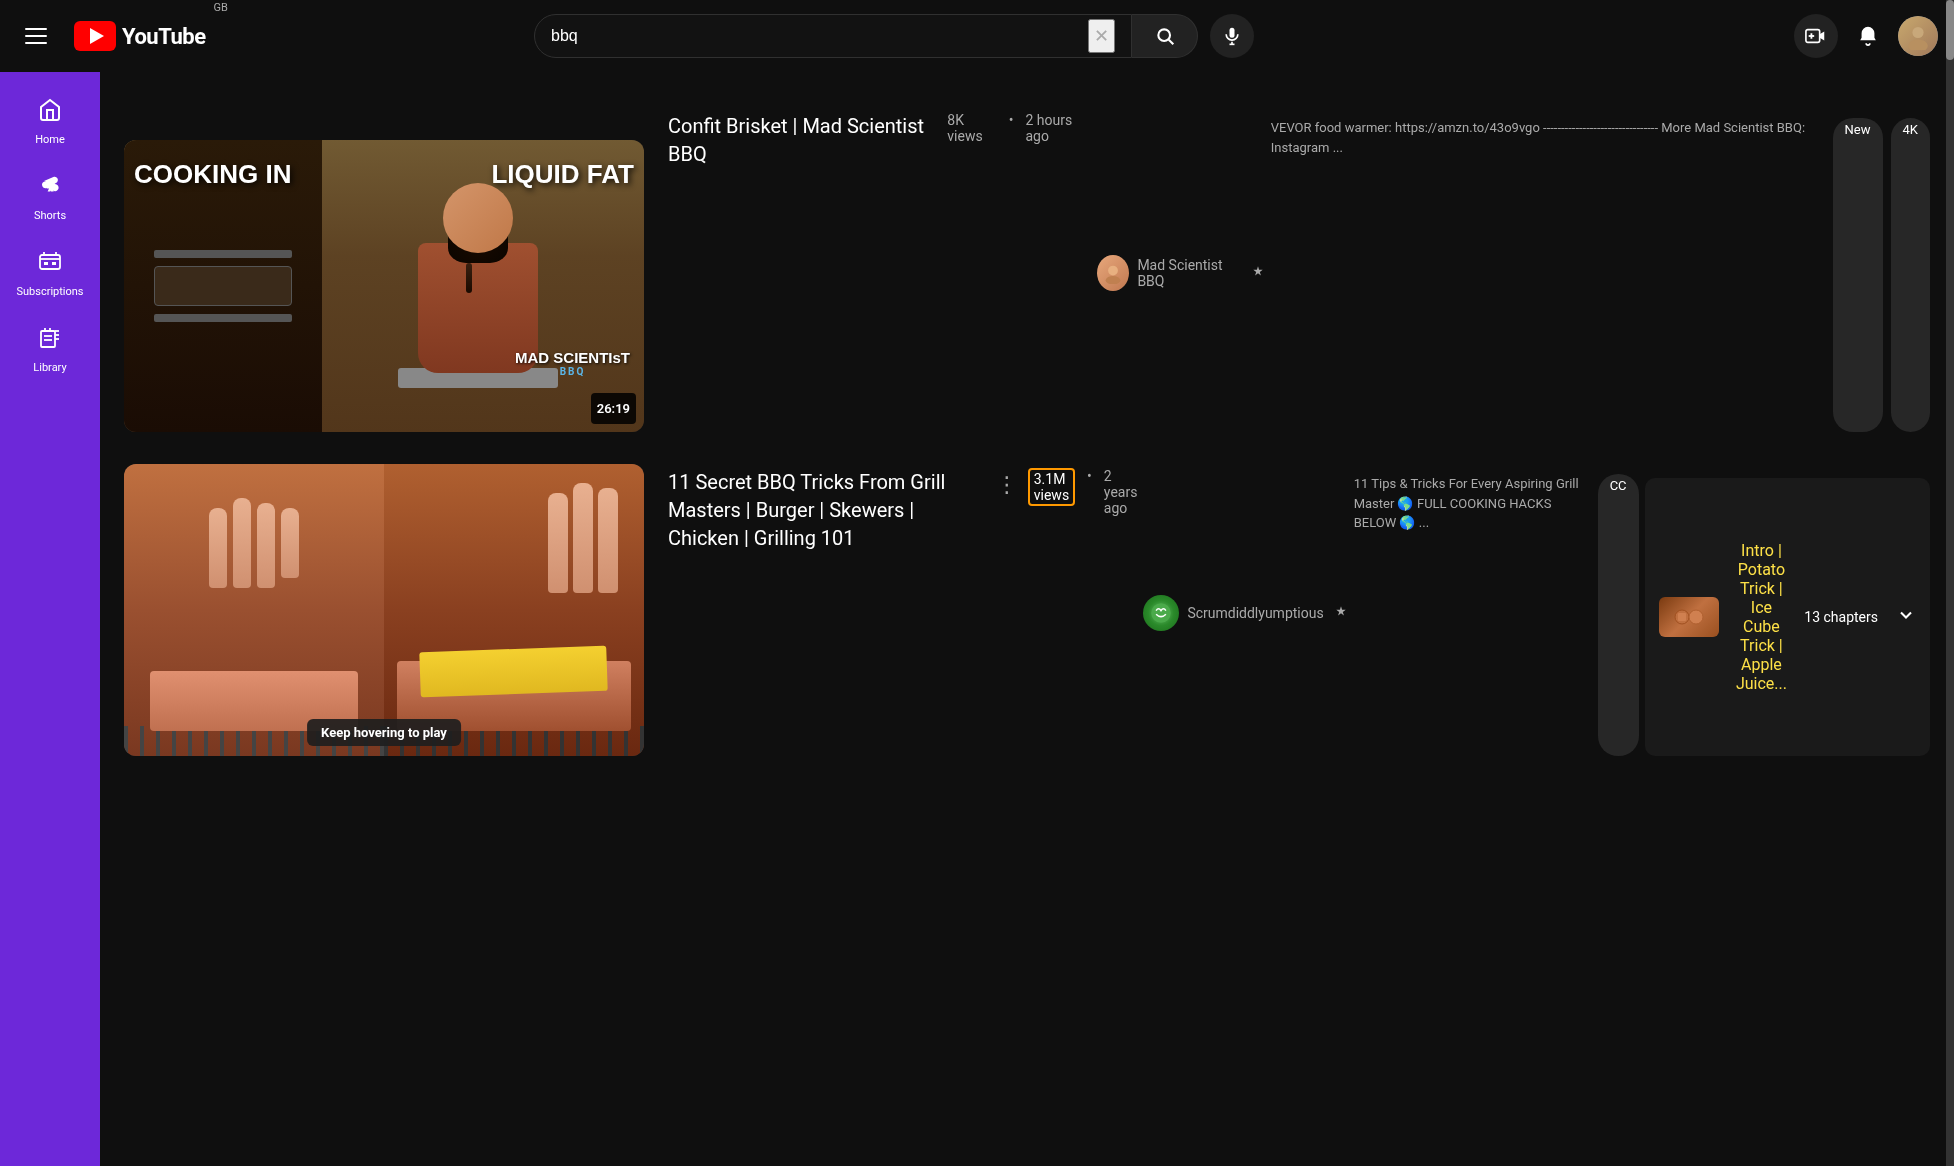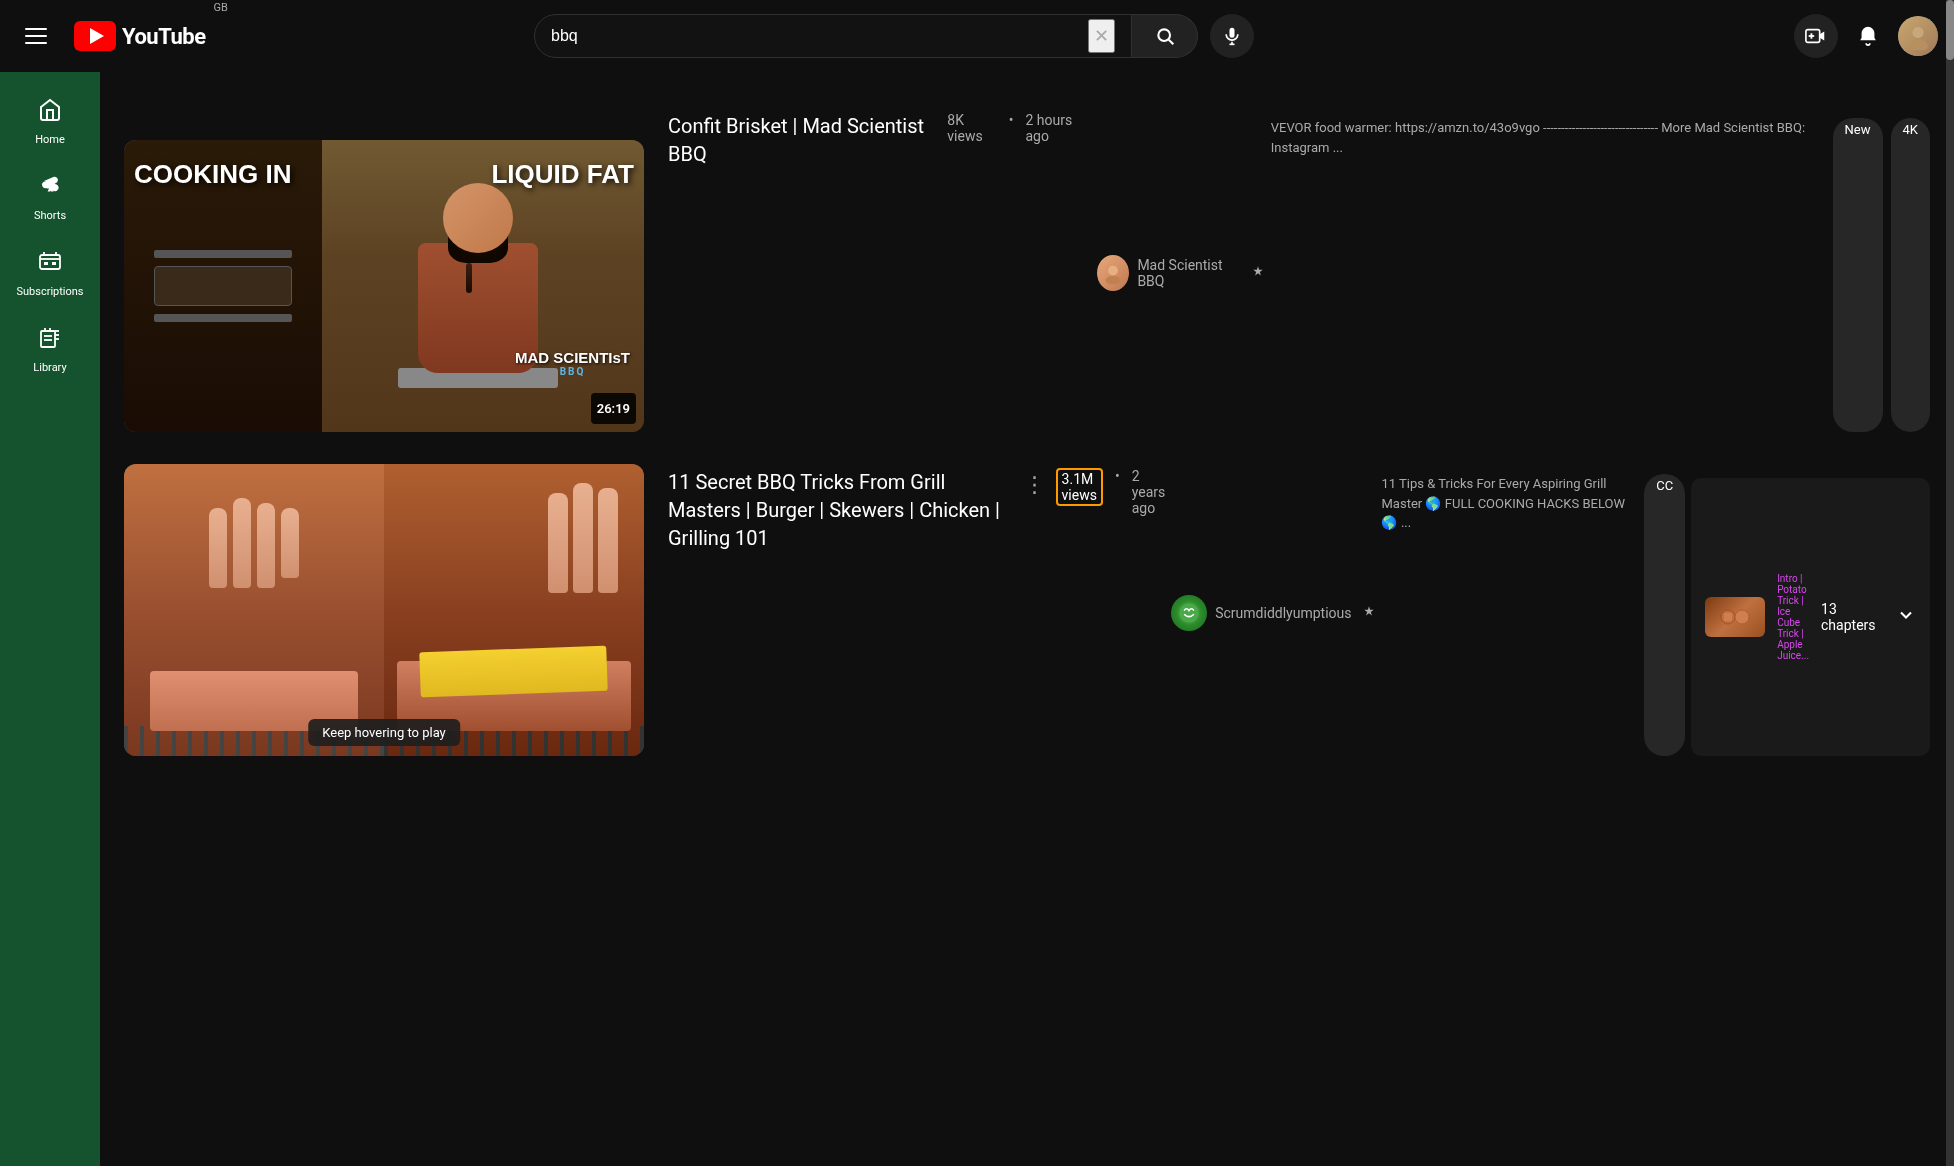--- a/index.html
+++ b/index.html
@@ -207,21 +207,21 @@
     
     .page-layout {
       display: flex;
       padding-top: 72px;
     }
 
     
     .sidebar {
       width: 100px;
       min-height: calc(100vh - 72px);
-      background: #14532d;
+      background: #6d28d9;
       display: flex;
       flex-direction: column;
       align-items: flex-end;
       padding-top: 12px;
       gap: 0;
       position: fixed;
       left: 0;
       top: 72px;
     }
     .sidebar-item {
@@ -404,23 +404,24 @@
     }
     .chapters-thumb {
       width: 60px;
       height: 40px;
       border-radius: 6px;
       background: #333;
       overflow: hidden;
       flex-shrink: 0;
     }
     .chapters-text {
-      font-size: 10px;
-      color: #d946ef;
+      font-size: 16px;
+      color: #fde047;
       flex: 1;
+      text-align: center;
     }
     .chapters-count {
       font-size: 14px;
       color: #fff;
       margin-right: 6px;
     }
     .chapters-arrow {
       color: #fff;
       font-size: 20px;
     }
@@ -648,21 +649,21 @@
           <div class="tags-row">
             <span class="tag">New</span>
             <span class="tag">4K</span>
           </div>
         </div>
       </div>
 
       <div class="video-result">
         <div class="thumbnail-wrap" style="cursor:pointer;">
 
-          <div style="width:100%;height:100%;position:relative;overflow:hidden;">
+          <div style="width:100%;height:100%;position:relative;overflow:hidden;font-weight:bold;">
 
             <div style="position:absolute;left:0;top:0;width:50%;height:100%;background:linear-gradient(180deg,#c07040 0%,#9a5030 50%,#7a3820 100%);">
 
               <div style="position:absolute;bottom:0;left:0;right:0;height:30px;background:repeating-linear-gradient(90deg,#444 0px,#444 4px,transparent 4px,transparent 16px);"></div>
 
               <div style="position:absolute;bottom:25px;left:10%;width:80%;height:60px;background:linear-gradient(180deg,#e09070 0%,#c07050 100%);border-radius:4px;"></div>
 
               <div style="position:absolute;top:15%;left:20%;width:60%;height:55%;display:flex;gap:6px;justify-content:center;">
                 <div style="width:18px;height:80px;background:linear-gradient(180deg,#e8b090 0%,#d09070 100%);border-radius:8px 8px 4px 4px;"></div>
                 <div style="width:18px;height:90px;background:linear-gradient(180deg,#e8b090 0%,#d09070 100%);border-radius:8px 8px 4px 4px;margin-top:-10px;"></div>

